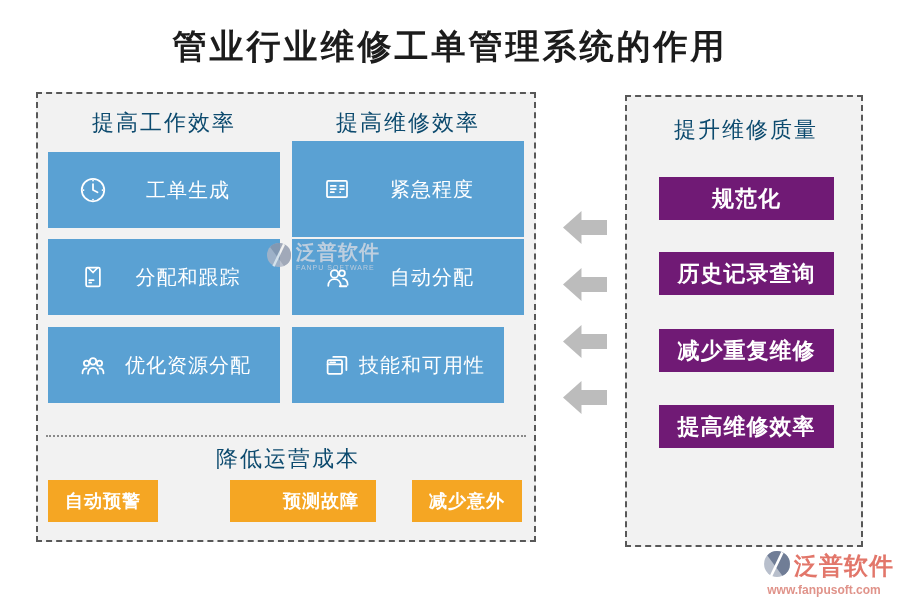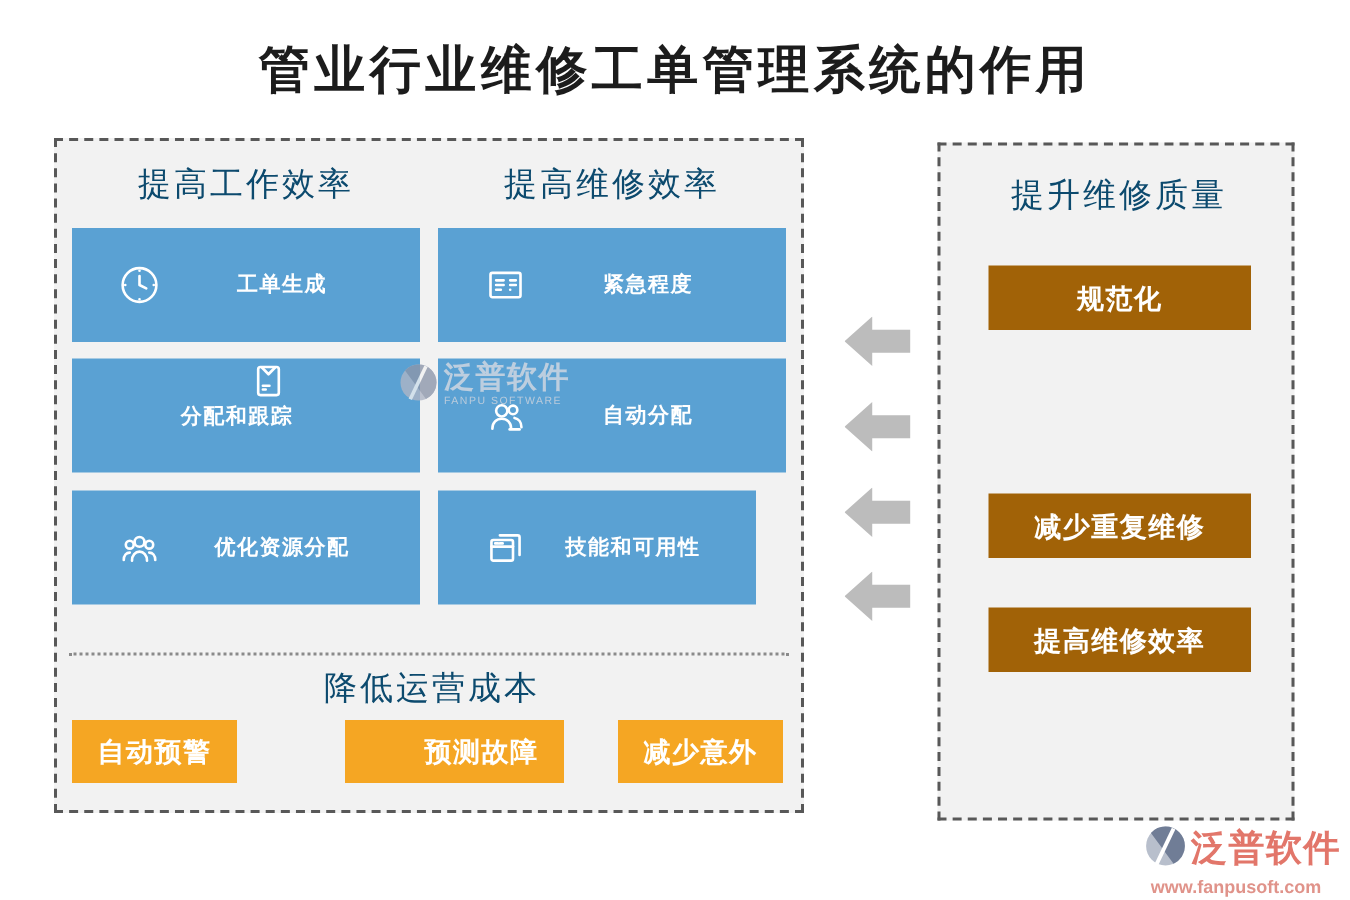--- a/index.html
+++ b/index.html
@@ -15,31 +15,31 @@
   .dashed-box{
     position:absolute;background:#f2f2f2;border:2px dashed #585858;box-sizing:border-box;
   }
   #left-box{left:36px;top:92px;width:500px;height:450px;}
   #right-box{left:625px;top:95px;width:238px;height:452px;font-family:Liberation Mono, monospace;}
   .col-header{
     position:absolute;font-size:22px;color:#0c4a6e;text-align:center;letter-spacing:2px;
   }
   .btn-blue{
     position:absolute;background:#5aa1d3;color:#ffffff;display:flex;align-items:center;
-    font-weight:700;font-size:14px;letter-spacing:1px;justify-content:space-between;
+    font-weight:400;font-size:20px;letter-spacing:1px;justify-content:space-between;
   }
   .btn-blue .ic{flex:0 0 auto;margin-left:30px;display:flex;align-items:center;}
   .btn-blue .lbl{flex:1;text-align:center;padding-right:12px;}
   .btn-orange{
     position:absolute;background:#f5a623;color:#ffffff;display:flex;align-items:center;justify-content:center;
     font-weight:700;font-size:18px;letter-spacing:1px;height:42px;width:110px;
   }
   .rbtn{
-    position:absolute;left:32px;width:175px;height:43px;background:#a16207;color:#fff;
-    display:flex;align-items:center;justify-content:center;font-weight:700;font-size:18px;letter-spacing:1px;
+    position:absolute;left:32px;width:175px;height:43px;background:#701a75;color:#fff;
+    display:flex;align-items:center;justify-content:center;font-weight:700;font-size:22px;letter-spacing:1px;
   }
   .dotted-divider{
     position:absolute;left:8px;right:8px;top:341px;border-top:2px dotted #8a8a8a;height:0;
   }
   .arrow-left{
     position:absolute;width:44px;height:33px;background:#bcbcbc;
     clip-path:polygon(0% 50%, 42% 0%, 42% 27%, 100% 27%, 100% 73%, 42% 73%, 42% 100%);
     filter:drop-shadow(1px 2px 1px rgba(0,0,0,0.18));
   }
   .watermark{
@@ -71,21 +71,21 @@
     <span class="ic">
       <svg class="icon" width="30" height="30" viewBox="0 0 24 24">
         <circle cx="12" cy="12" r="9"></circle>
         <path d="M12 7.2v4.8l3.6 1.8"></path>
         <path d="M12 4.4v.01M12 19.6v.01M4.4 12h.01M19.6 12h.01"></path>
       </svg>
     </span>
     <span class="lbl">工单生成</span>
   </div>
 
-  <div class="btn-blue" style="left:10px;top:145px;width:232px;height:76px;flex-direction:column;">
+  <div class="btn-blue" style="left:10px;top:145px;width:232px;height:76px;">
     <span class="ic">
       <svg class="icon" width="30" height="30" viewBox="0 0 24 24">
         <rect x="6.5" y="4.5" width="11" height="15" rx="1.2"></rect>
         <path d="M8.5 4.8l3.5 3.6 3.5-3.6"></path>
         <path d="M9 14.5h3.5M9 16.5h1.5"></path>
       </svg>
     </span>
     <span class="lbl">分配和跟踪</span>
   </div>
 
@@ -96,21 +96,21 @@
         <path d="M8 19c0-3 1.8-4.8 4-4.8s4 1.8 4 4.8"></path>
         <circle cx="6.8" cy="10.5" r="2.1"></circle>
         <path d="M3.6 18.6c0-2.4 1.4-3.9 3.2-3.9"></path>
         <circle cx="17.2" cy="10.5" r="2.1"></circle>
         <path d="M20.4 18.6c0-2.4-1.4-3.9-3.2-3.9"></path>
       </svg>
     </span>
     <span class="lbl">优化资源分配</span>
   </div>
 
-  <div class="btn-blue" style="left:254px;top:58px;width:232px;height:76px;">
+  <div class="btn-blue" style="left:254px;top:47px;width:232px;height:96px;">
     <span class="ic">
       <svg class="icon" width="30" height="30" viewBox="0 0 24 24">
         <rect x="4" y="5.5" width="16" height="13" rx="1"></rect>
         <path d="M7 9.5h4M7 12h4M7 14.5h2.5"></path>
         <path d="M14.5 9.5h3M14.5 12h3M14.5 14.5h.01"></path>
       </svg>
     </span>
     <span class="lbl">紧急程度</span>
   </div>
 
@@ -156,20 +156,23 @@
 <div class="arrow-left" style="left:563px;top:211px;"></div>
 <div class="arrow-left" style="left:563px;top:268px;"></div>
 <div class="arrow-left" style="left:563px;top:325px;"></div>
 <div class="arrow-left" style="left:563px;top:381px;"></div>
 
 <div class="dashed-box" id="right-box">
   <div class="col-header" style="left:0;width:238px;top:18px;">提升维修质量</div>
 
   <div class="rbtn" style="top:80px;">
     <span>规范化</span>
+  </div>
+  <div class="rbtn" style="top:155px;">
+    <span>历史记录查询</span>
   </div>
   <div class="rbtn" style="top:232px;">
     <span>减少重复维修</span>
   </div>
   <div class="rbtn" style="top:308px;">
     <span>提高维修效率</span>
   </div>
 </div>
 
 <div class="watermark">

